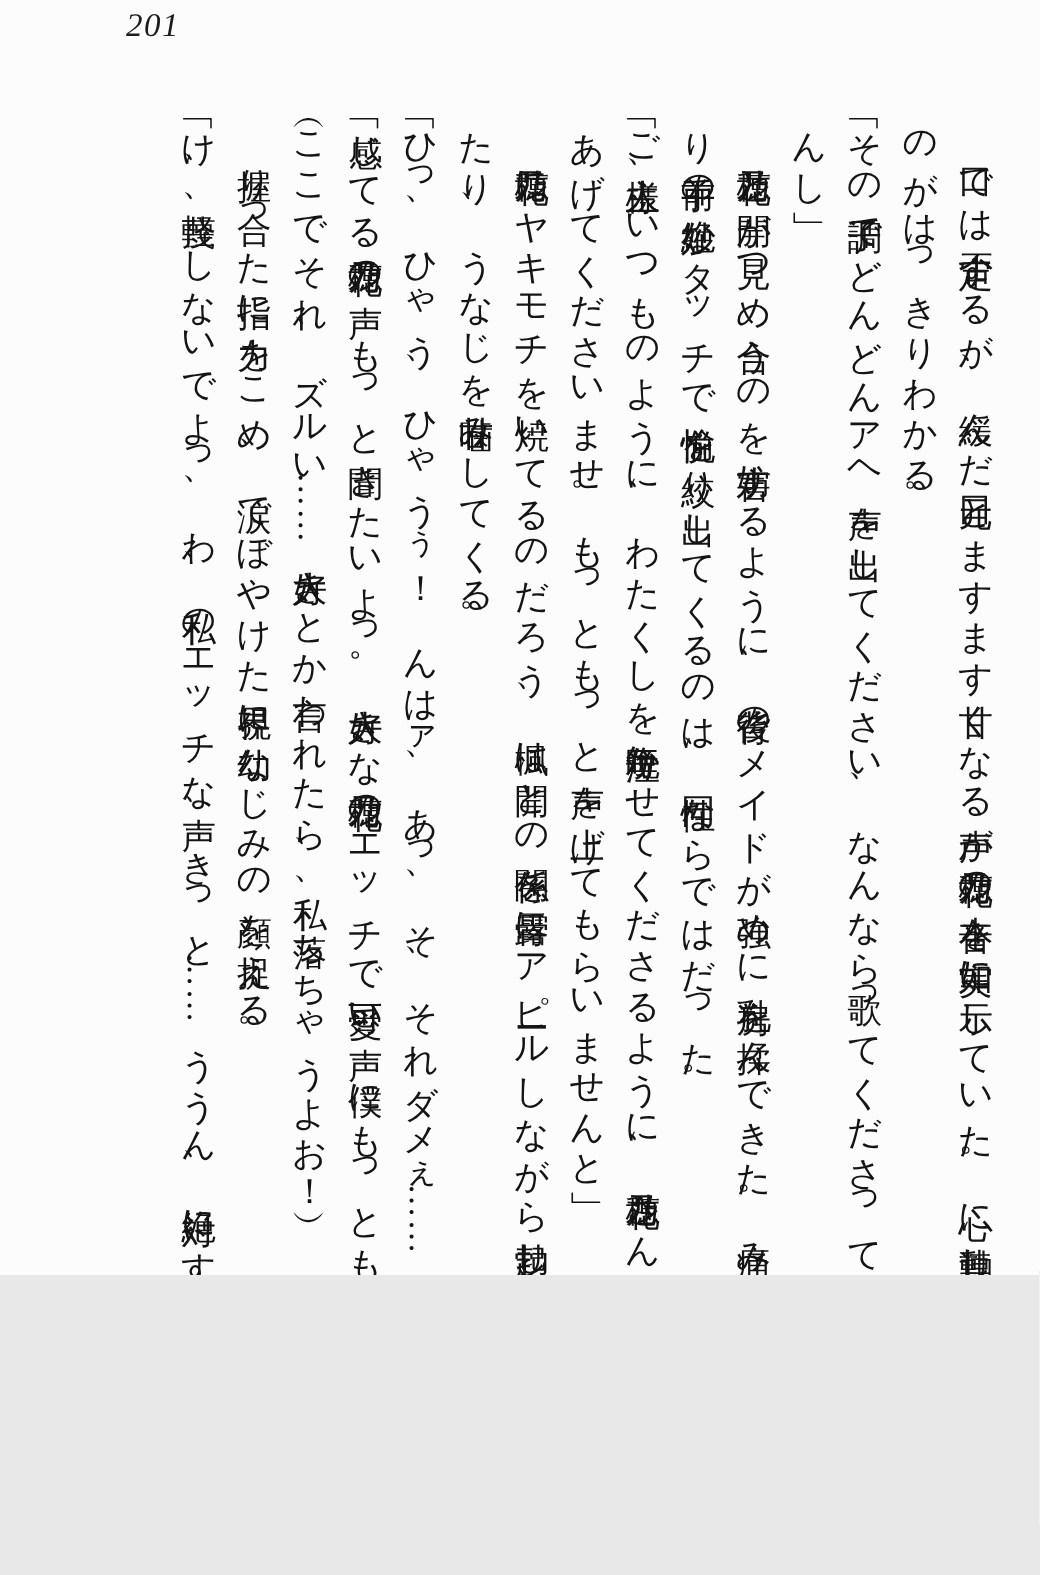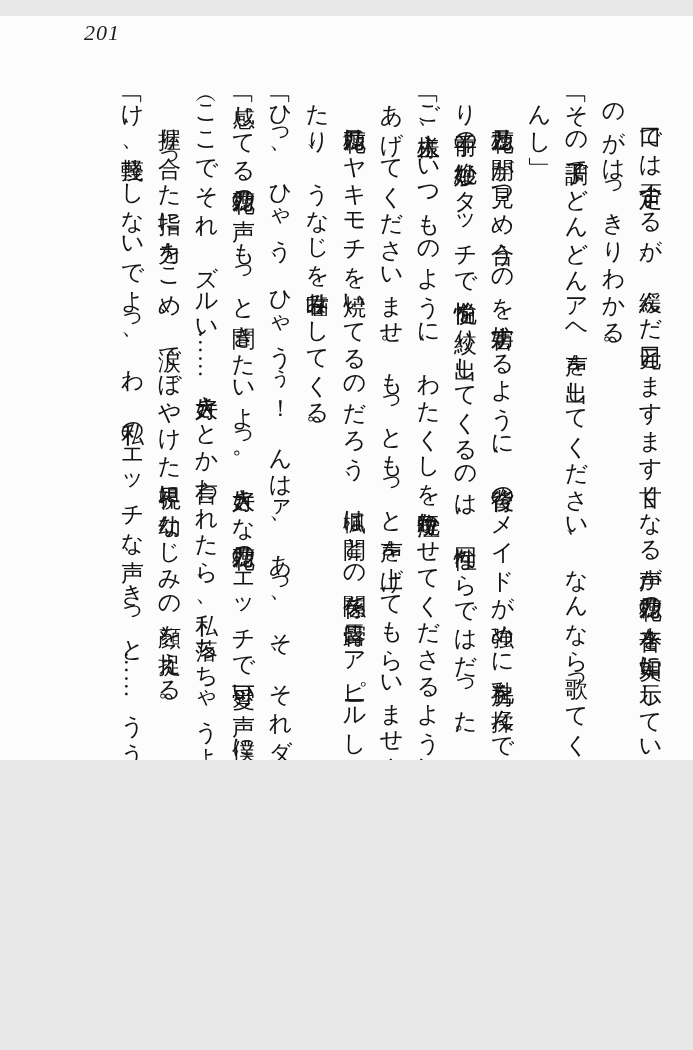--- a/index.html
+++ b/index.html
@@ -3,22 +3,22 @@
 <meta charset="utf-8">
 <style>
   html, body {
     margin: 0;
     padding: 0;
     background: #e8e8e8;
   }
   .page {
     position: relative;
     width: 693px;
-    height: 744px;
-    margin: 16px auto;
+    height: 850px;
+    margin: 0 auto;
     background: #fcfcfc;
     overflow: hidden;
     font-family: "Liberation Serif", "DejaVu Serif", serif;
   }
   .page-number {
     position: absolute;
     top: 4px;
     left: 84px;
     font-size: 22px;
     font-style: italic;

